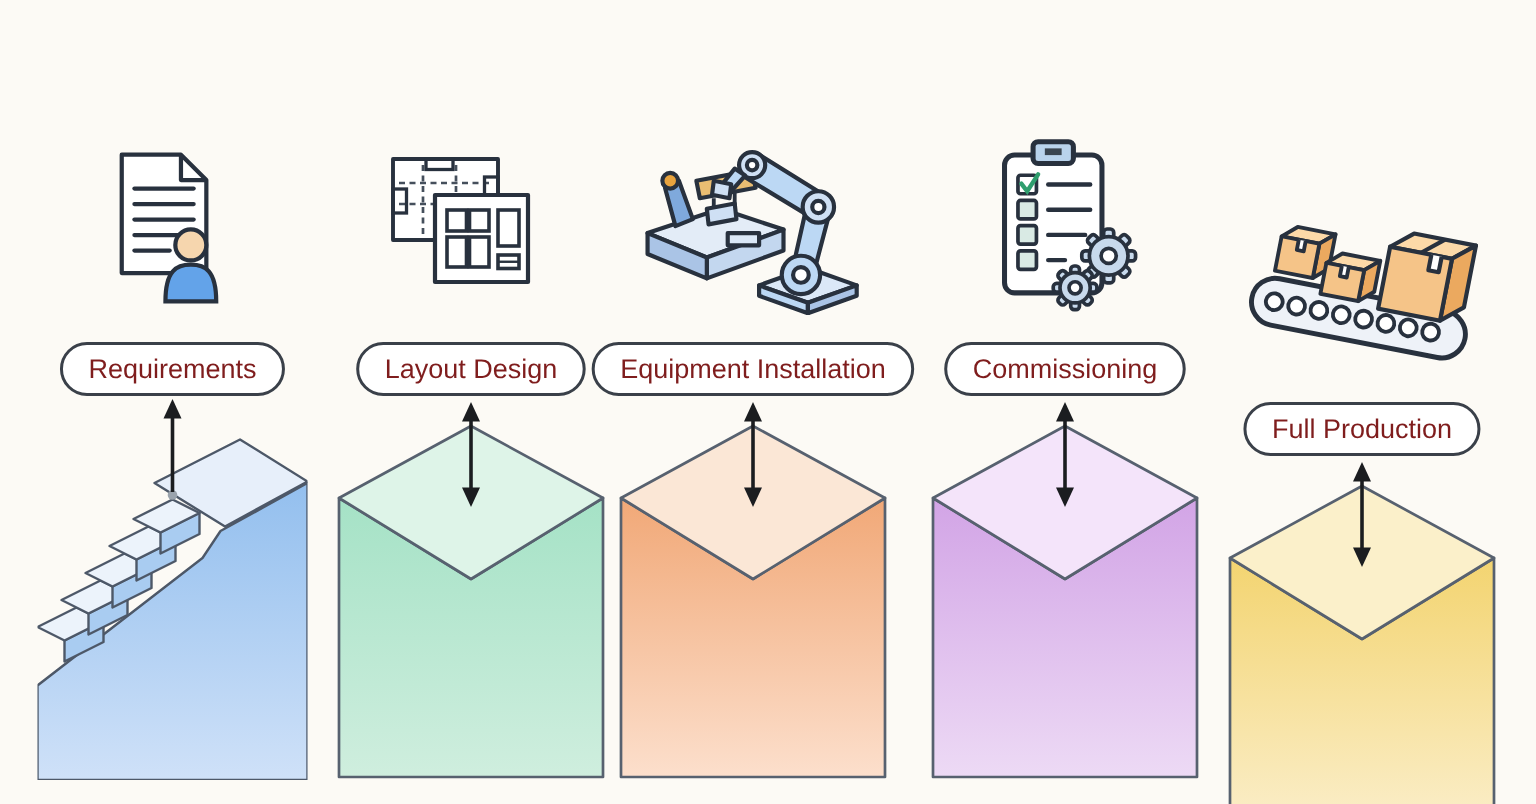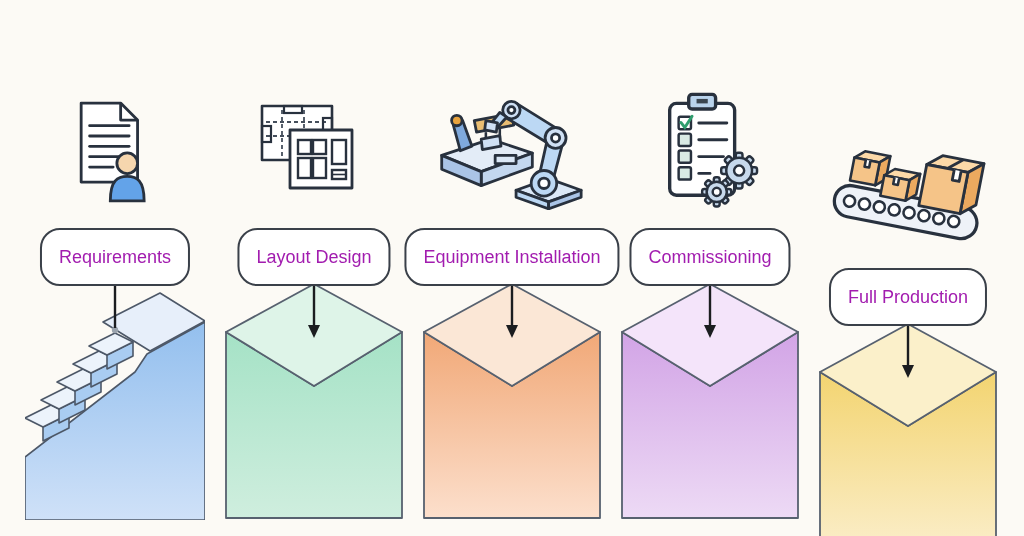--- a/index.html
+++ b/index.html
@@ -6,21 +6,21 @@
   .canvas{
     position:relative;width:1024px;height:536px;overflow:hidden;
     background:#fcfaf5;
     font-family:"Liberation Sans",sans-serif;
   }
   .stage{position:absolute;top:0;height:536px;width:180px;}
   .icon-wrap{position:absolute;left:50%;transform:translateX(-50%);}
   .pill{
     position:absolute;top:228px;left:50%;transform:translateX(-50%);
     background:#ffffff;border:2px solid #3a4049;border-radius:20px;
-    padding:16px 17px;font-size:18px;font-weight:500;color:#a21caf;
+    padding:5px 17px;font-size:18px;font-weight:500;color:#7f1d1d;
     white-space:nowrap;line-height:22px;z-index:3;
   }
   .colsvg{position:absolute;top:262px;left:0;width:180px;height:258px;}
   svg{display:block;}
 </style>
 </head>
 <body>
 
 <div class="canvas">
 
@@ -125,21 +125,21 @@
         <path d="M90,22 L178,70 L90,124 L2,70 Z" fill="#def4e8"></path>
       </g>
       <g>
         <line x1="90" y1="16" x2="90" y2="66" stroke="#1b1d20" stroke-width="2.4"></line>
         <path d="M90,6 L84,19 L96,19 Z" fill="#1b1d20"></path>
         <path d="M90,76 L84,63 L96,63 Z" fill="#1b1d20"></path>
       </g>
     </svg>
   </div>
 
-  <div class="stage" style="left:422px;text-align:right;">
+  <div class="stage" style="left:412px;text-align:right;">
     <div class="icon-wrap" style="top:88px;">
       <svg width="170" height="122" viewBox="0 0 125 105">
         <g stroke="#28313e" stroke-width="2.4" stroke-linejoin="round">
 
           <path d="M2,58 L44,44 L80,56 L36,72 Z" fill="#e3ecf7"></path>
           <path d="M36,72 L80,56 L80,68 L36,84 Z" fill="#c3d7ef"></path>
           <path d="M2,58 L36,72 L36,84 L2,70 Z" fill="#aac4e6"></path>
           <rect x="48" y="58" width="18" height="7" fill="#dbe8f7"></rect>
 
           <path d="M12,32 L20,28 L28,50 L18,54 Z" fill="#7fa9dc"></path>

